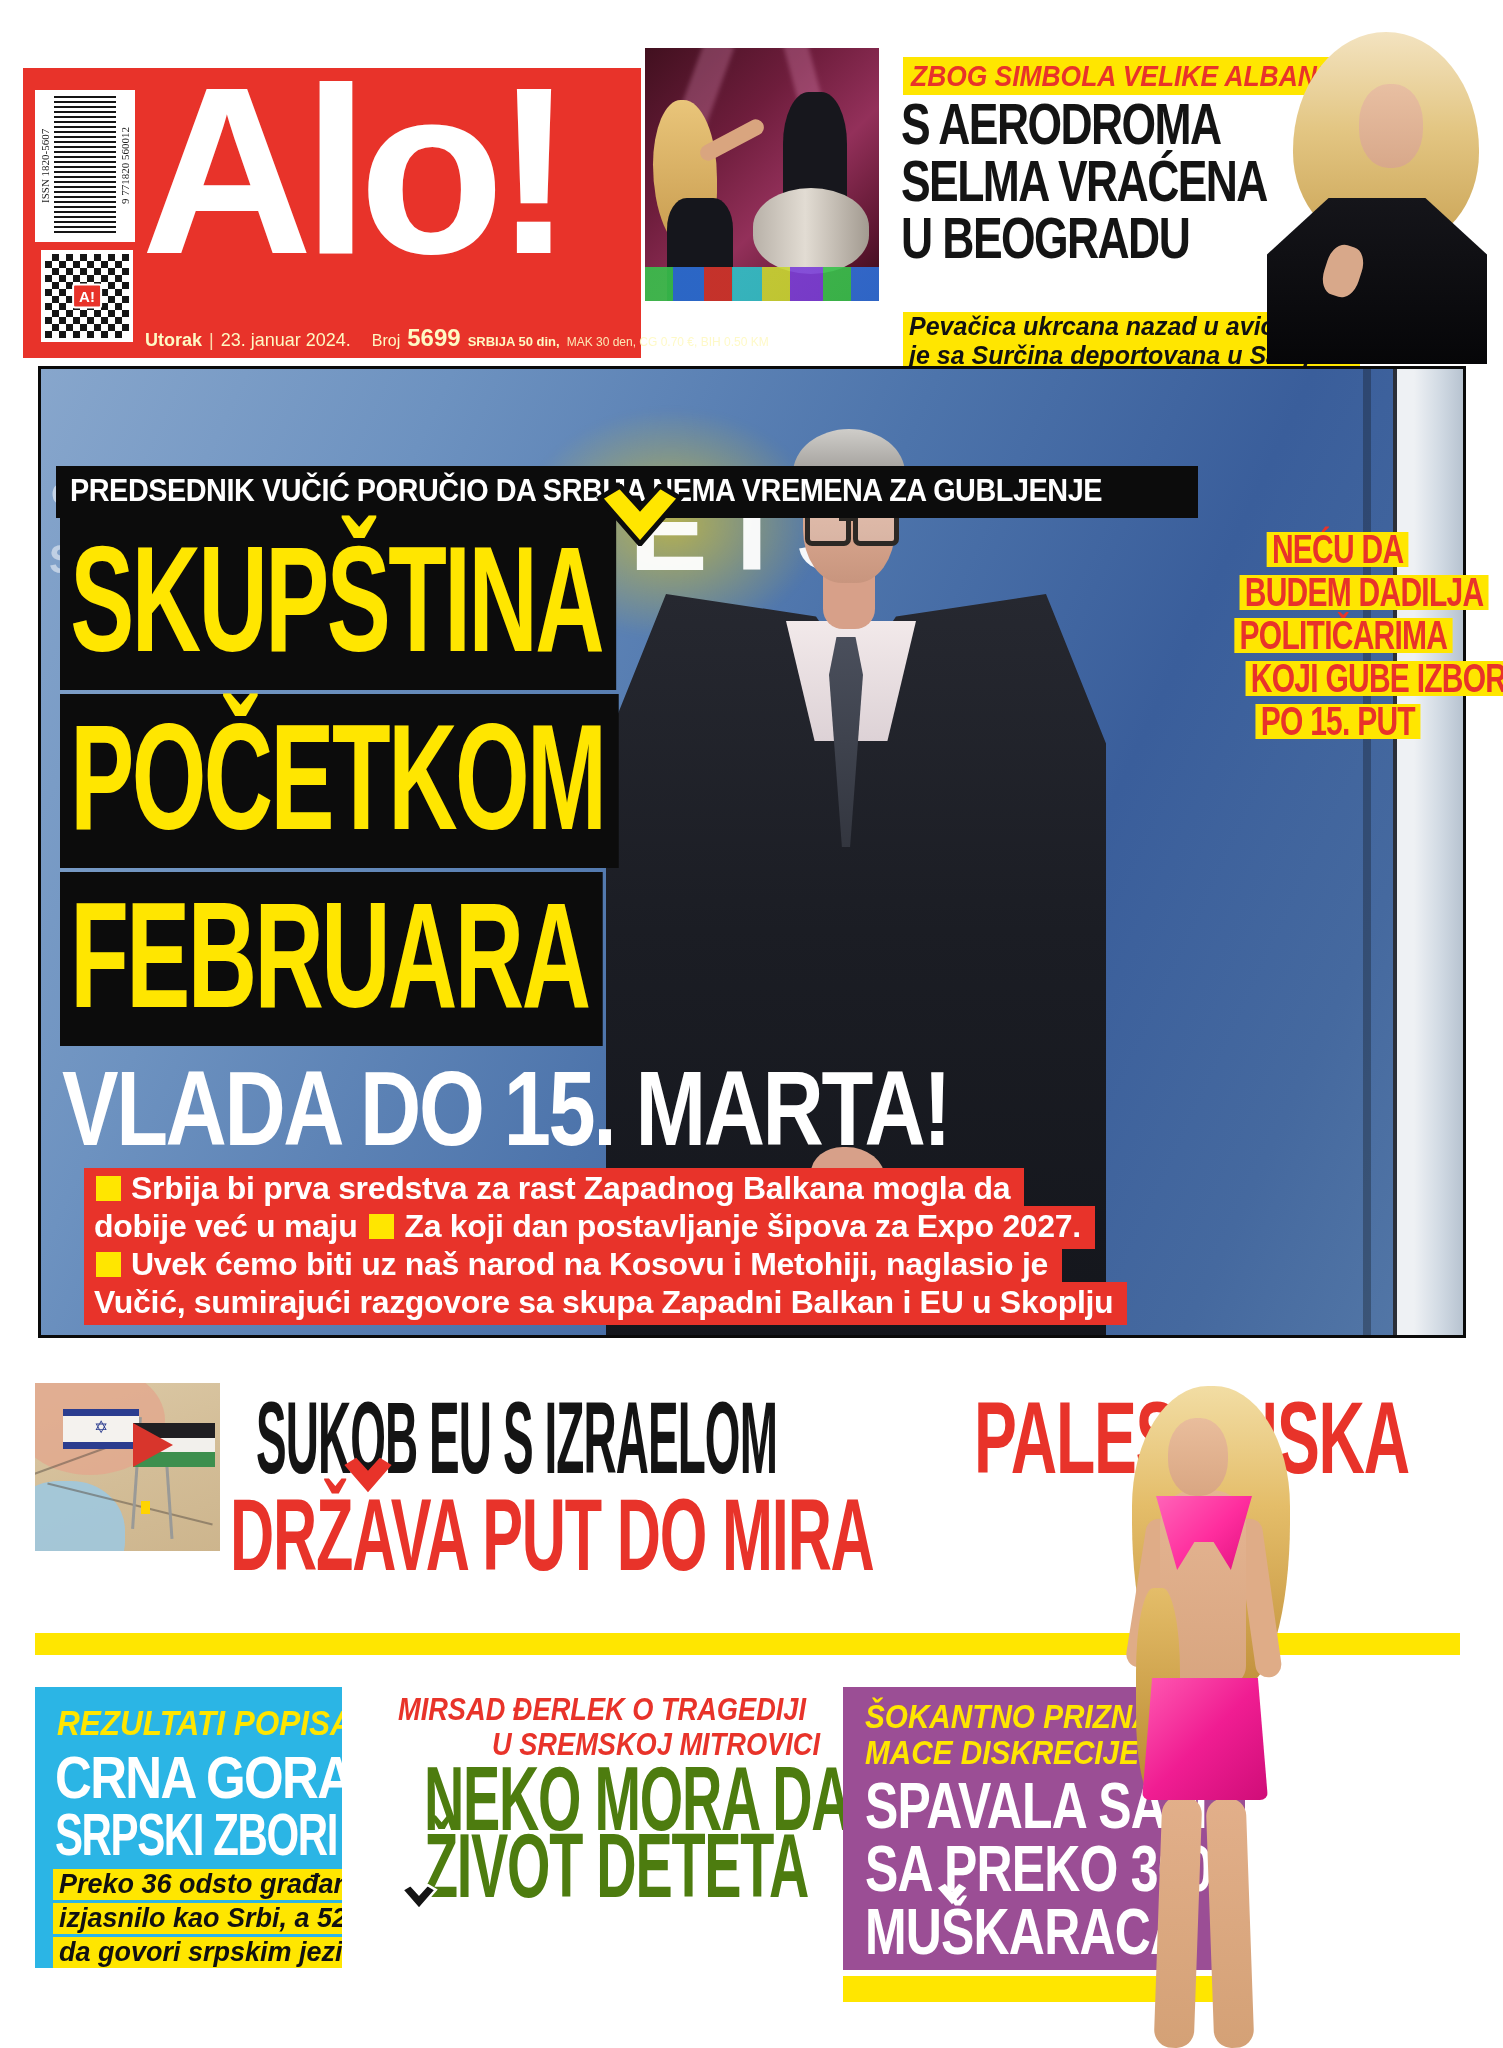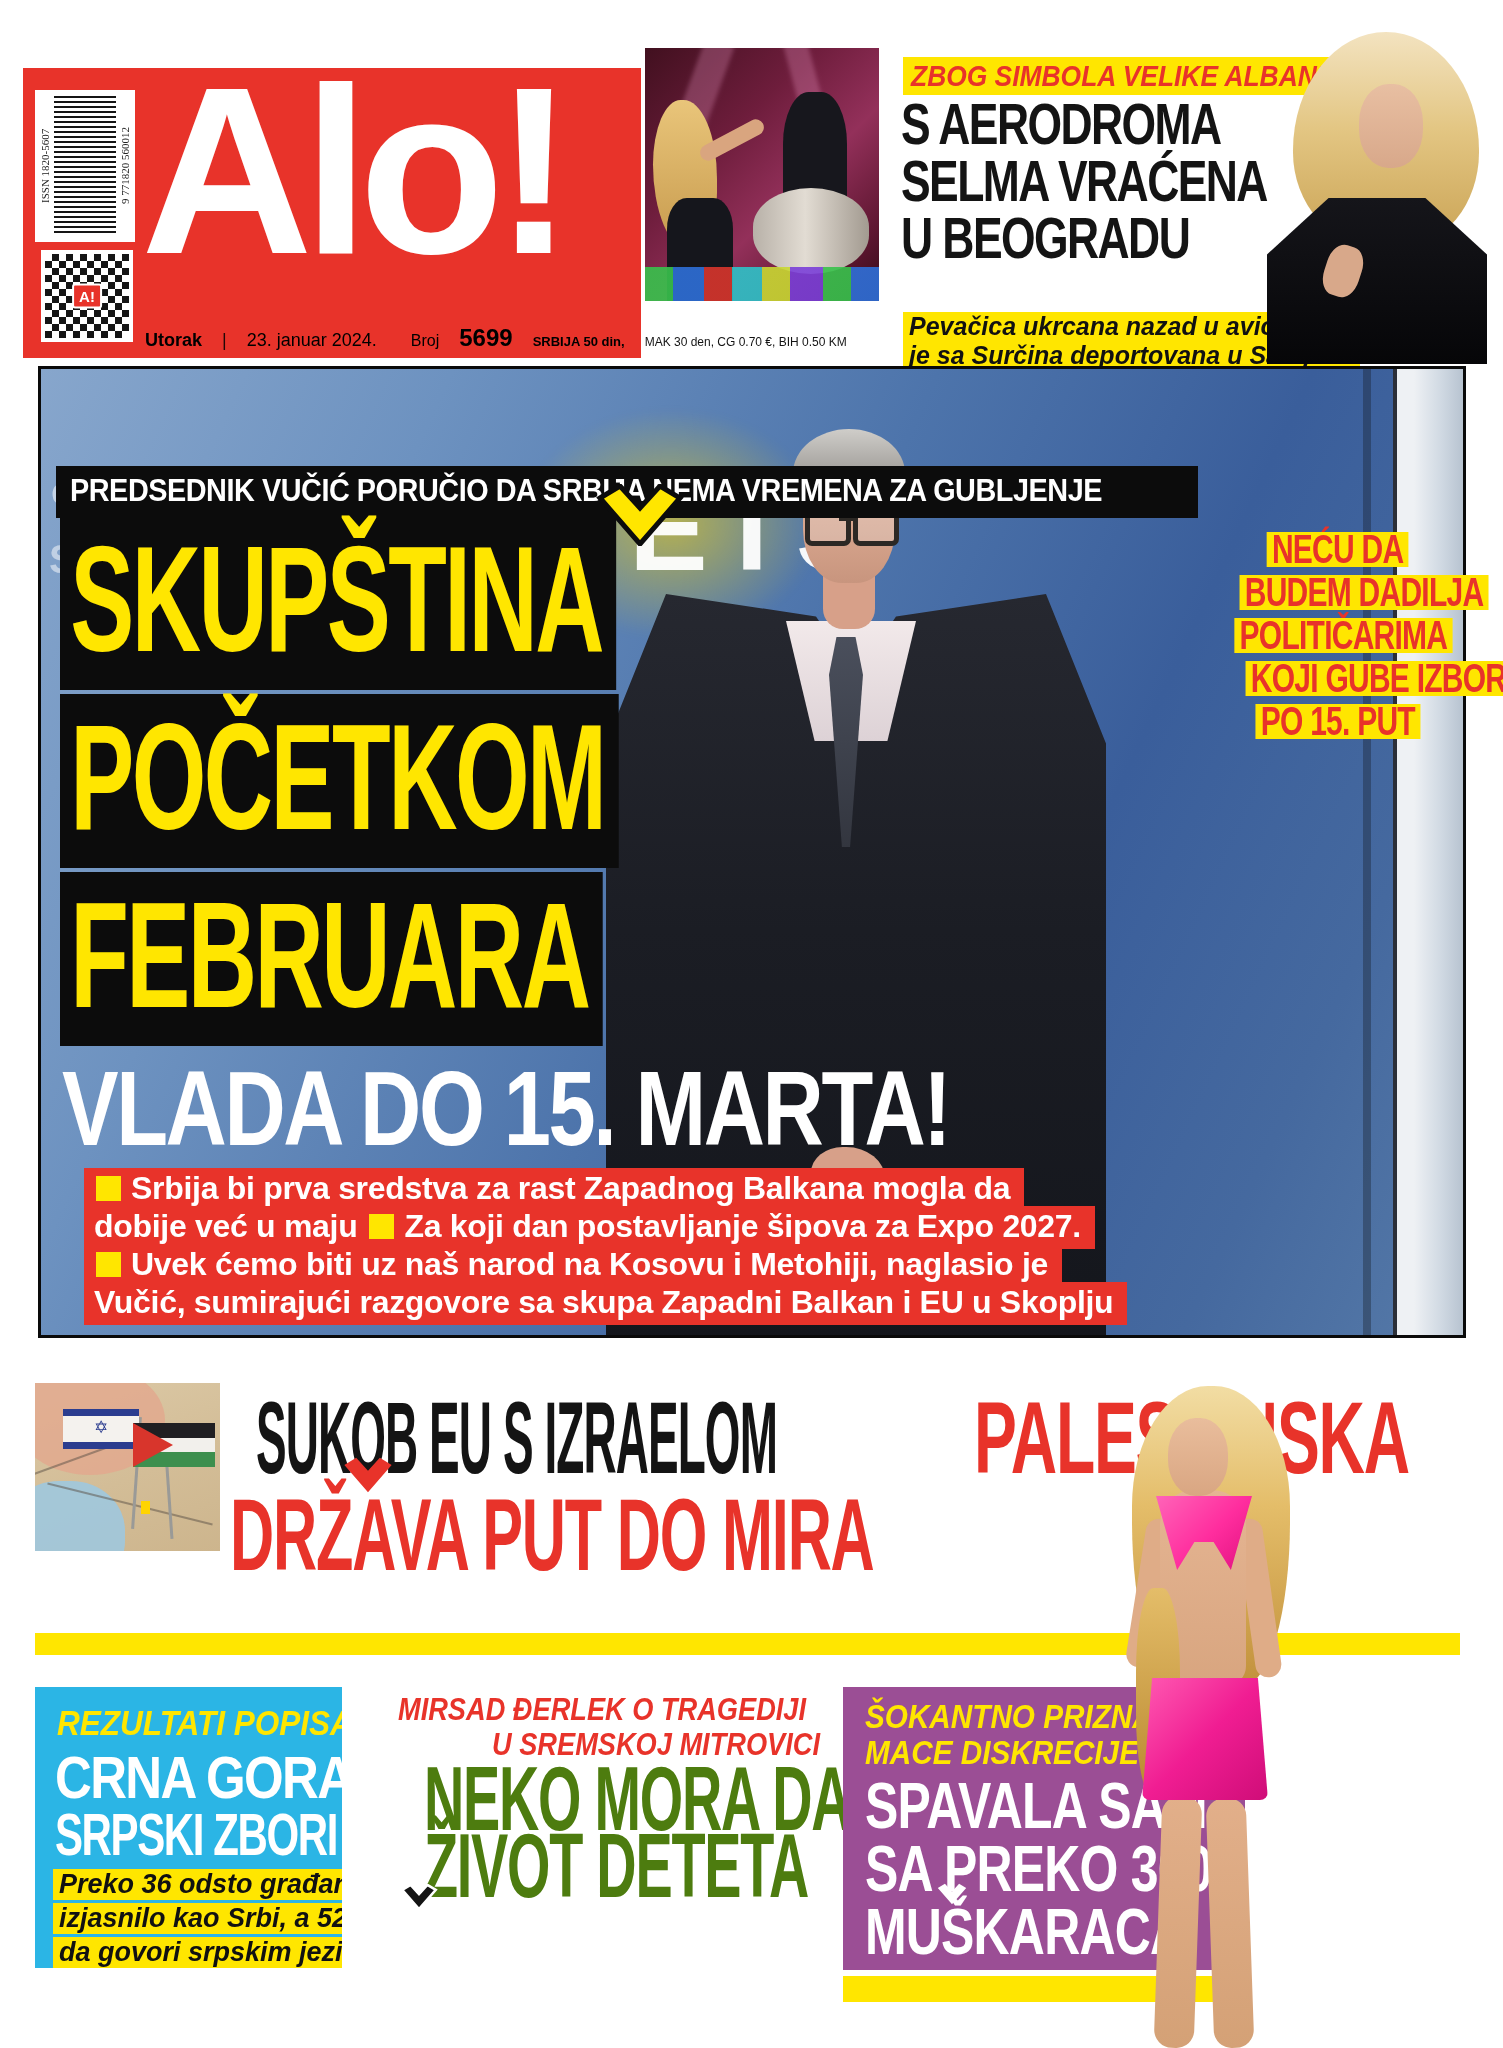--- a/index.html
+++ b/index.html
@@ -13,21 +13,21 @@
   .barcode-box{left:12px;top:22px;width:100px;height:152px;background:#fff;display:flex;align-items:stretch;padding:4px;box-sizing:border-box;}
   .issn-vert{writing-mode:vertical-rl;transform:rotate(180deg);font-family:"Liberation Serif",serif;font-size:11px;color:#222;text-align:center;}
   .bars{flex:1;margin:2px 3px;background:repeating-linear-gradient(180deg,#151515 0 2px,#fff 2px 5px);}
   .bcnum-vert{writing-mode:vertical-rl;transform:rotate(180deg);font-family:"Liberation Serif",serif;font-size:11px;color:#222;text-align:center;}
   .qr{left:18px;top:182px;width:92px;height:92px;background:#fff;padding:4px;box-sizing:border-box;}
   .qr-pat{width:100%;height:100%;background:
      repeating-conic-gradient(#151515 0 25%,#fff 0 50%);background-size:14px 14px;position:relative;}
   .qr-badge{position:absolute;left:50%;top:50%;transform:translate(-50%,-50%);background:#e8332a;color:#fff;
      font-weight:bold;font-size:15px;padding:2px 5px;border:2px solid #fff;border-radius:3px;}
   .alo-logo{left:118px;top:-28px;width:500px;color:#fff;font-size:238px;font-weight:900;letter-spacing:-10px;line-height:1.1;}
-  .mast-strip{left:122px;top:256px;width:492px;height:28px;color:#000000;display:flex;align-items:baseline;gap:20px;white-space:nowrap;}
+  .mast-strip{left:122px;top:256px;width:492px;height:28px;color:#fef9c3;display:flex;align-items:baseline;gap:7px;white-space:nowrap;}
   .mast-day{font-weight:bold;font-size:18px;}
   .mast-sep{font-weight:300;font-size:18px;opacity:.85;}
   .mast-date{font-weight:normal;font-size:18px;text-align:right;}
   .mast-broj{font-size:16px;margin-left:14px;}
   .mast-num{font-weight:900;font-size:24px;}
   .mast-p1{font-weight:bold;font-size:13px;}
   .mast-p2{font-size:12px;opacity:.92;}
 
   
   .yhl{background:#ffe600;display:inline-block;padding:2px 8px;}

